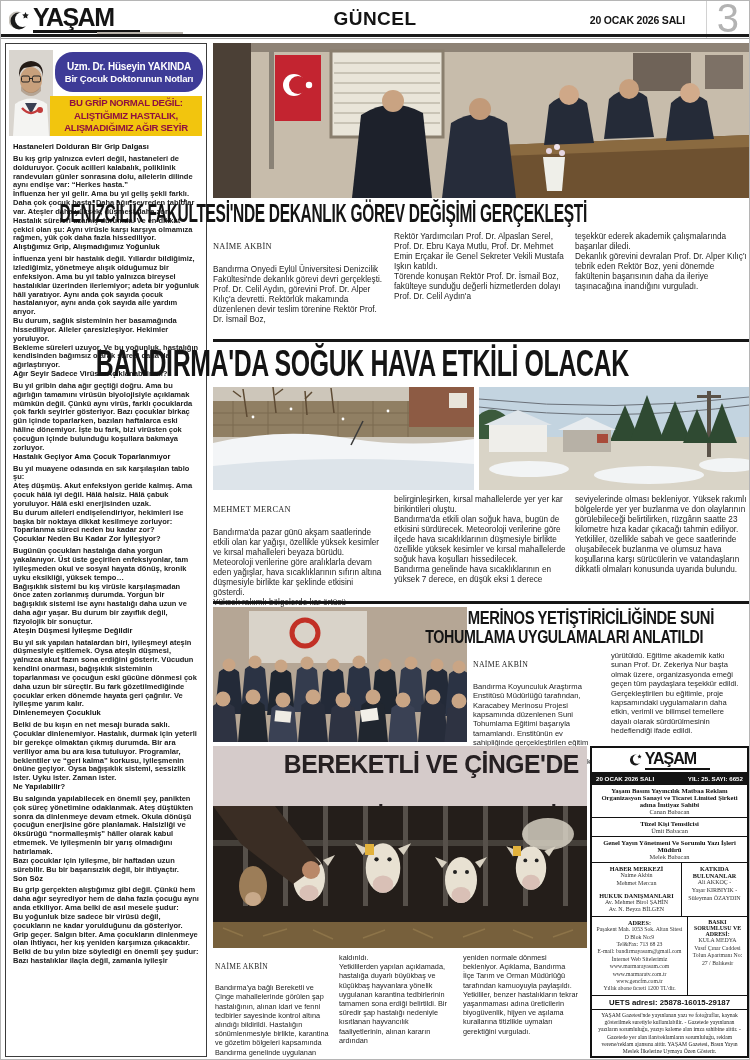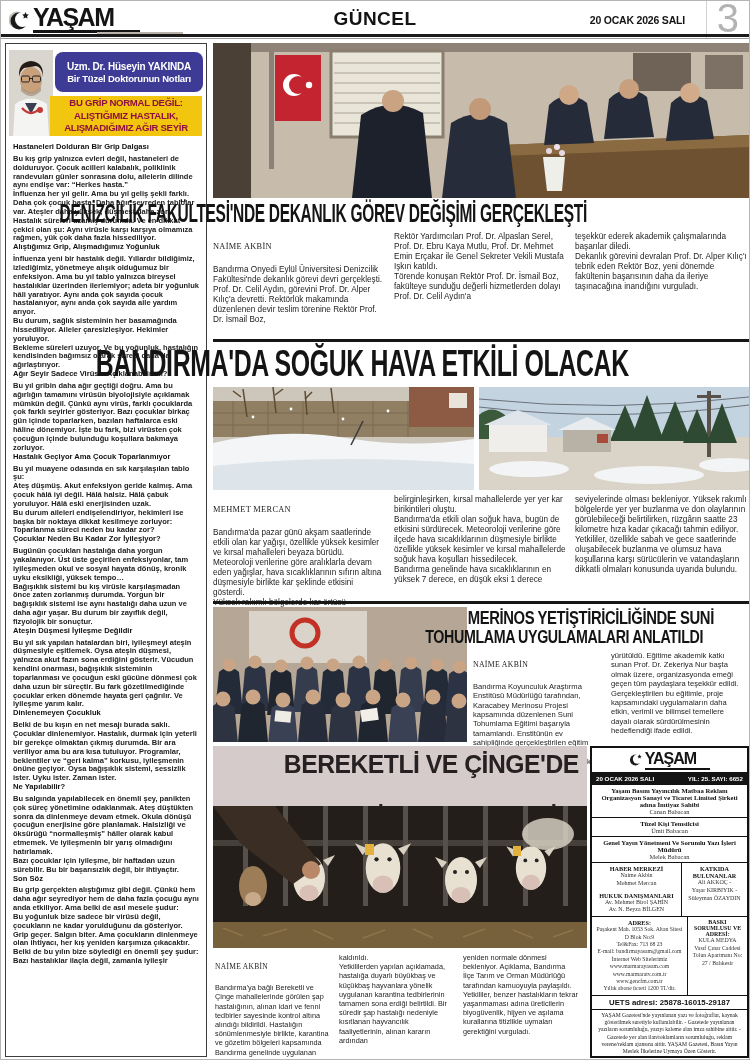--- a/index.html
+++ b/index.html
@@ -12,21 +12,21 @@
   .logo-sub{position:absolute;left:96px;top:31px;width:86px;height:2px;background:#b9b3ab;}
   .sec-title{position:absolute;left:0;right:0;top:7px;text-align:center;font-size:19px;font-weight:800;letter-spacing:.5px;color:#141414;}
   .hdr-date{position:absolute;right:64px;top:13px;font-size:10.5px;font-weight:800;letter-spacing:-.2px;color:#141414;}
   .pageno{position:absolute;right:10px;top:-4px;font-size:40px;font-weight:400;color:#b3b3b3;padding-left:10px;border-left:1px solid #d2d2d2;line-height:42px;}
   .hr-main{position:absolute;left:0;top:33px;width:750px;height:3px;background:#1a1a1a;}
   .hr-main2{position:absolute;left:0;top:37px;width:750px;height:1px;background:#9a9a9a;}
   
   .doccol{position:absolute;left:4px;top:42px;width:202px;height:1014px;border:1px solid #3c3c3c;box-sizing:border-box;overflow:hidden;background:#fff;}
   .promo{position:relative;height:97px;}
   .docphoto{position:absolute;left:3px;top:6px;}
-  .docbanner{position:absolute;left:49px;top:8px;width:148px;height:40px;background:#3e3b97;border-radius:8px;color:#fff;text-align:center;
+  .docbanner{position:absolute;left:49px;top:8px;width:148px;height:40px;background:#3e3b97;border-radius:18px;color:#fff;text-align:center;
              display:flex;flex-direction:column;justify-content:center;gap:1px;}
   .docbanner .l1{font-size:10px;font-weight:700;letter-spacing:-.2px;}
   .docbanner .l2{font-size:9.5px;font-weight:800;letter-spacing:-.2px;}
   .gripbanner{position:absolute;left:44px;top:52px;width:152px;height:40px;background:#f2c50e;color:#8f1040;
               font-size:9.6px;font-weight:800;text-align:center;line-height:1.3;letter-spacing:-.3px;
               display:flex;align-items:center;justify-content:center;padding:0 8px;box-sizing:border-box;}
   .doctext{padding:2px 7px 0 7px;font-size:7.5px;line-height:8.85px;color:#222;}
   .doctext h4{margin:0;font-size:7.6px;line-height:8.85px;font-weight:700;color:#111;}
   .doctext p{margin:3px 0 0 0;white-space:pre-line;font-weight:bold;}
   
@@ -97,21 +97,21 @@
         <g stroke="#222" stroke-width="1" fill="none">
           <rect x="12.5" y="26" width="8" height="6" rx="1.5"></rect>
           <rect x="23.5" y="26" width="8" height="6" rx="1.5"></rect>
           <path d="M20.5,28.5 h3"></path>
         </g>
         <path d="M13,58 Q22,68 31,58" stroke="#c23b3b" stroke-width="2.4" fill="none"></path>
         <circle cx="31" cy="60" r="3" fill="#c23b3b"></circle>
       </svg>
       <div class="docbanner">
         <div class="l1">Uzm. Dr. Hüseyin YAKINDA</div>
-        <div class="l2">Bir Tüzel Doktorunun Notları</div>
+        <div class="l2">Bir Çocuk Doktorunun Notları</div>
       </div>
       <div class="gripbanner">BU GRİP NORMAL DEĞİL: ALIŞTIĞIMIZ HASTALIK, ALIŞMADIĞIMIZ AĞIR SEYİR</div>
     </div>
     <div class="doctext">
       <h4>Hastaneleri Dolduran Bir Grip Dalgası</h4>
       <p>Bu kış grip yalnızca evleri değil, hastaneleri de dolduruyor. Çocuk acilleri kalabalık, poliklinik randevuları günler sonrasına dolu, ailelerin dilinde aynı endişe var: “Herkes hasta.”
 İnfluenza her yıl gelir. Ama bu yıl geliş şekli farklı. Daha çok çocuk hasta.  Daha ağır seyreden tablolar var. Ateşler daha yüksek, düşmesi daha zor. Hastalık süreleri uzamış durumda. Ve en dikkat çekici olan şu: Aynı virüsle karşı karşıya olmamıza rağmen, yük çok daha fazla hissediliyor.</p>
       <h4>Alıştığımız Grip, Alışmadığımız Yoğunluk</h4>
       <p>İnfluenza yeni bir hastalık değil. Yıllardır bildiğimiz, izlediğimiz, yönetmeye alışık olduğumuz bir enfeksiyon. Ama bu yıl tablo yalnızca bireysel hastalıklar üzerinden ilerlemiyor; adeta bir yoğunluk hâli yaratıyor. Aynı anda çok sayıda çocuk hastalanıyor, aynı anda çok sayıda aile yardım arıyor.
 Bu durum, sağlık sisteminin her basamağında hissediliyor. Aileler çaresizleşiyor. Hekimler yoruluyor.

